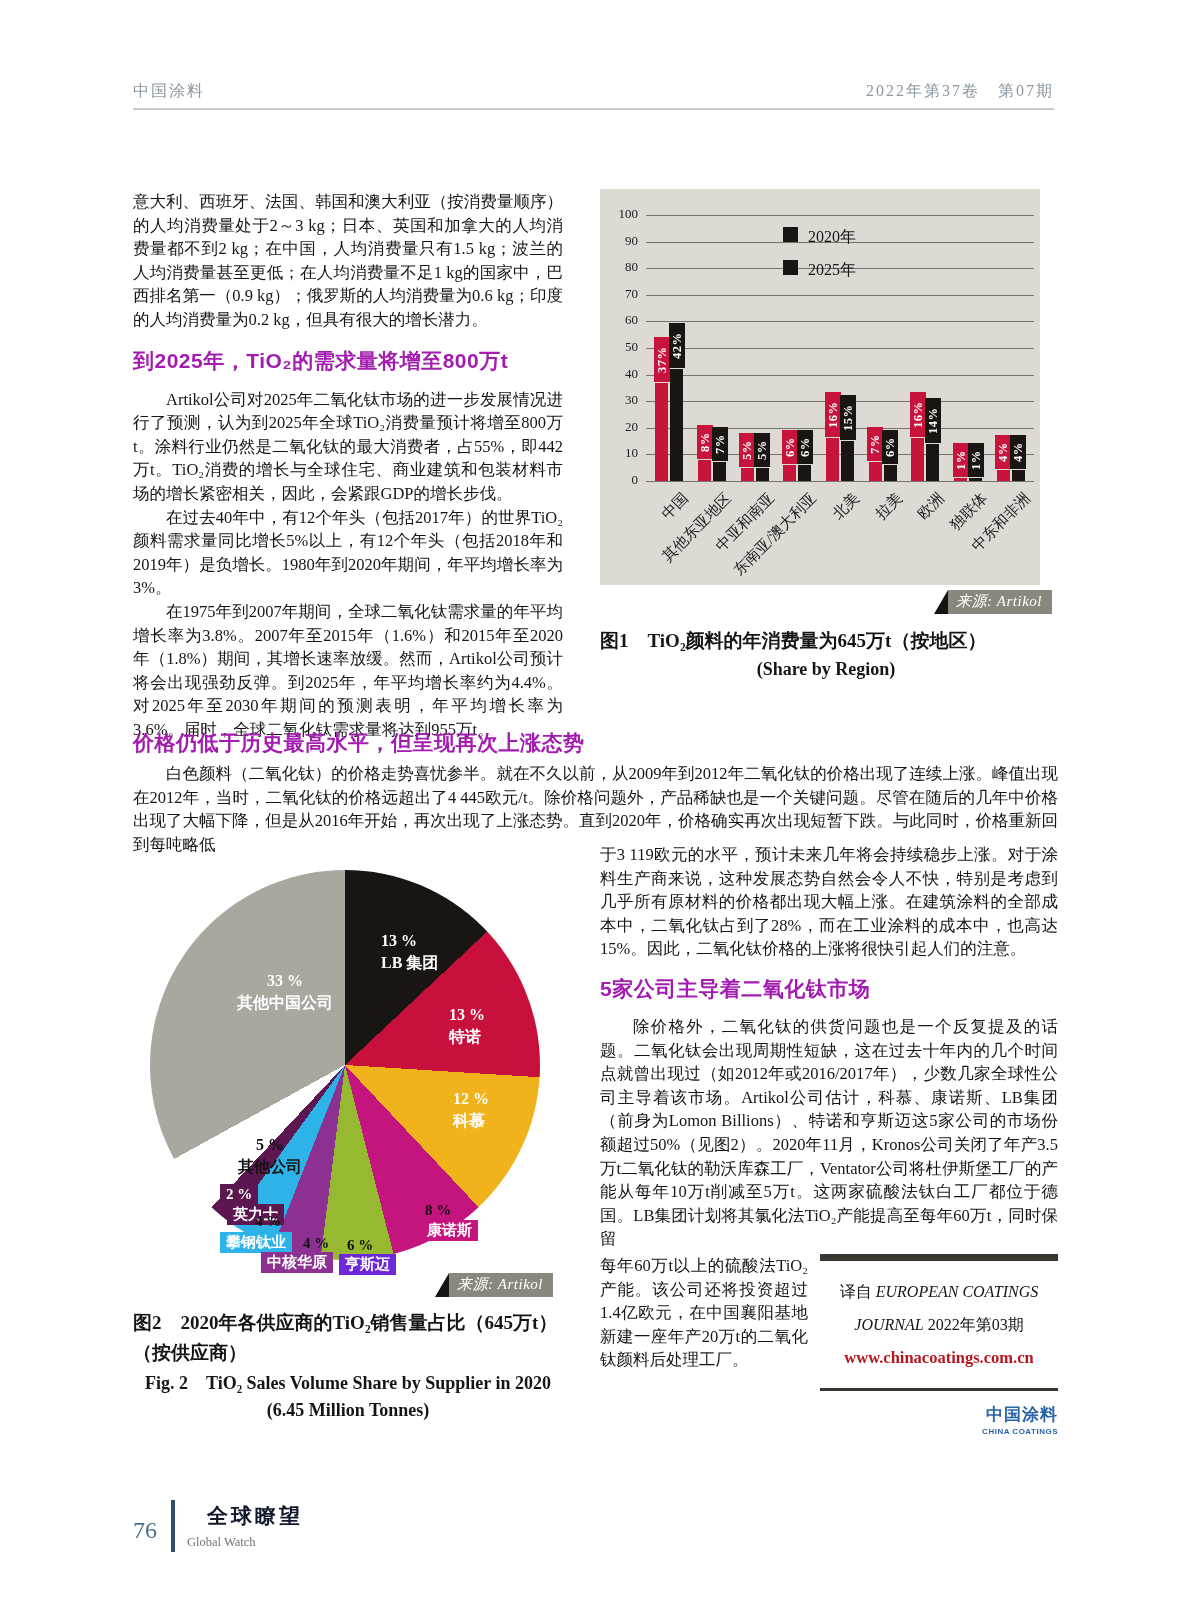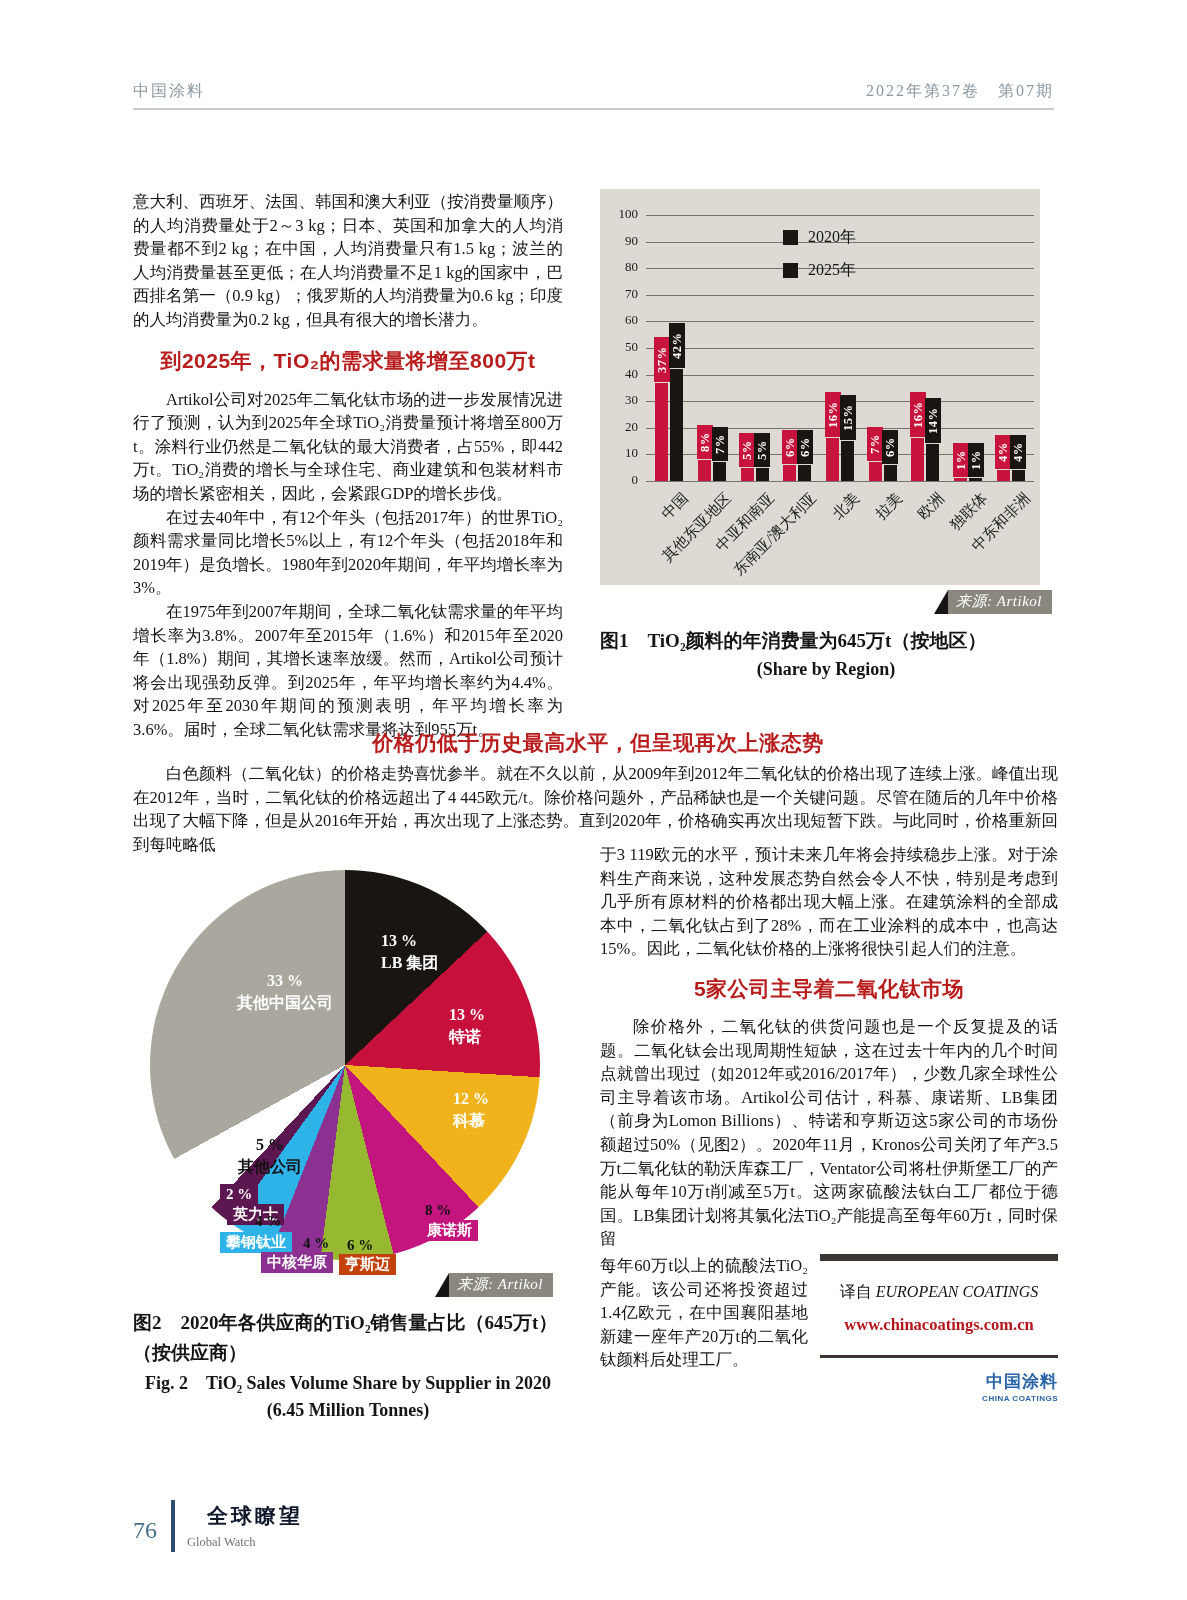--- a/index.html
+++ b/index.html
@@ -16,41 +16,41 @@
     border-bottom: 2px solid #c9cdca;
     display: flex; justify-content: space-between; align-items: flex-end;
     padding-bottom: 6px;
     color: #8b99a3; font-size: 16px; letter-spacing: 2px;
   }
   
   .body-par { font-size: 16.5px; line-height: 23.6px; text-align: justify; text-indent: 2em; }
   .body-par.noindent { text-indent: 0; }
   .sec-heading {
     font-family: "Liberation Sans", "DejaVu Sans", sans-serif;
-    font-weight: 700; font-size: 21px; color: #b91c1c; letter-spacing: 0.5px; text-align: center;
+    font-weight: 700; font-size: 21px; color: #a21caf; letter-spacing: 0.5px;
   }
   #col-left-top { position: absolute; left: 133px; top: 190px; width: 430px; }
   #col-left-top .sec-heading { margin: 15px 0 13px 0; }
   
   #figure1 { position: absolute; left: 600px; top: 189px; width: 452px; }
   #chartbox { position: relative; width: 440px; height: 396px; background: #dcdad3; }
   .gridline { position: absolute; left: 46px; width: 388px; height: 1px; background: #75736c; }
   .ytick { position: absolute; left: 0; width: 38px; text-align: right; font-size: 13px; color: #1c1c1c; }
   .bar { position: absolute; }
   .bar-chip {
     position: absolute; width: 16px; writing-mode: vertical-rl; transform: rotate(180deg);
     display: flex; align-items: center; justify-content: center;
     color: #fff; font-weight: 700; font-size: 12.5px; letter-spacing: 0.5px;
   }
   .bar-cat {
     position: absolute; text-align: right; transform: rotate(-45deg);
     transform-origin: 100% 0; font-size: 15px; color: #1c1c1c; white-space: nowrap;
   }
   #legend1 { position: absolute; left: 183px; top: 38px; }
-  .legend-row { display: flex; align-items: center; margin-bottom: 12px; font-size: 16px; }
+  .legend-row { display: flex; align-items: flex-start; margin-bottom: 12px; font-size: 16px; }
   .swatch { display: inline-block; width: 15px; height: 15px; background: #191512; margin-right: 10px; }
   
   .src-line { display: flex; justify-content: flex-end; margin-top: 5px; }
   .src-badge {
     position: relative; background: #8a887e; color: #fff; font-style: italic;
     font-size: 15px; padding: 2px 10px 3px 8px; letter-spacing: 0.5px;
   }
   .src-badge::before {
     content: ""; position: absolute; left: -14px; bottom: 0;
     width: 0; height: 0; border-left: 14px solid transparent; border-bottom: 24px solid #161412;
@@ -227,21 +227,21 @@
       <span>其他公司</span>
     </div>
 
     <div class="pie-chip bg" style="left: 87px; top: 326px; background: rgb(93, 23, 80);"><span>2 %</span></div>
     <div class="pie-chip bg" style="left: 64px; top: 346px; background: rgb(93, 23, 80); margin-left: 30px;"><span>英力士</span></div>
     <div class="pie-chip plain" style="left:122px;top:354px;"><span>4 %</span></div>
     <div class="pie-chip bg" style="left: 87px; top: 374px; background: rgb(46, 179, 232);"><span>攀钢钛业</span></div>
     <div class="pie-chip plain" style="left:170px;top:376px;"><span>4 %</span></div>
     <div class="pie-chip bg" style="left: 128px; top: 394px; background: rgb(140, 49, 146);"><span>中核华原</span></div>
     <div class="pie-chip plain" style="left:214px;top:378px;"><span>6 %</span></div>
-    <div class="pie-chip bg" style="left: 206px; top: 396px; background: #c2410c;"><span>亨斯迈</span></div>
+    <div class="pie-chip bg" style="left: 206px; top: 396px; background: #6d28d9;"><span>亨斯迈</span></div>
     <div class="pie-chip plain" style="left:292px;top:343px;"><span>8 %</span></div>
     <div class="pie-chip bg" style="left: 288px; top: 362px; background: rgb(195, 21, 125);"><span>康诺斯</span></div>
 
     <div id="fig2-badge" class="src-line">
       <span class="src-badge">来源: Artikol</span>
     </div>
     <div id="fig2-caps">
       <div class="cap-cn">图2　2020年各供应商的TiO₂销售量占比（645万t）</div>
       <div class="cap-cn" style="margin-top:4px;">（按供应商）</div>
       <div class="cap-en">Fig. 2　TiO₂ Sales Volume Share by Supplier in 2020</div>
@@ -256,20 +256,23 @@
     <div id="right-split">
       <div id="narrow-col">
         <p class="body-par noindent">每年60万t以上的硫酸法TiO₂产能。该公司还将投资超过1.4亿欧元，在中国襄阳基地新建一座年产20万t的二氧化钛颜料后处理工厂。</p>
       </div>
       <div id="attr-box">
         <div id="attr-topbar"></div>
         <div class="attr-line">
           <span>译自 </span><span class="attr-it">EUROPEAN COATINGS</span>
         </div>
         <div class="attr-line">
+          <span class="attr-it">JOURNAL</span><span> 2022年第03期</span>
+        </div>
+        <div class="attr-line">
           <span id="attr-url">www.chinacoatings.com.cn</span>
         </div>
         <div id="attr-botbar"></div>
         <div id="logo">
           <div id="logo-cn">中国涂料</div>
           <div id="logo-en">CHINA COATINGS</div>
         </div>
       </div>
     </div>
   </div>

